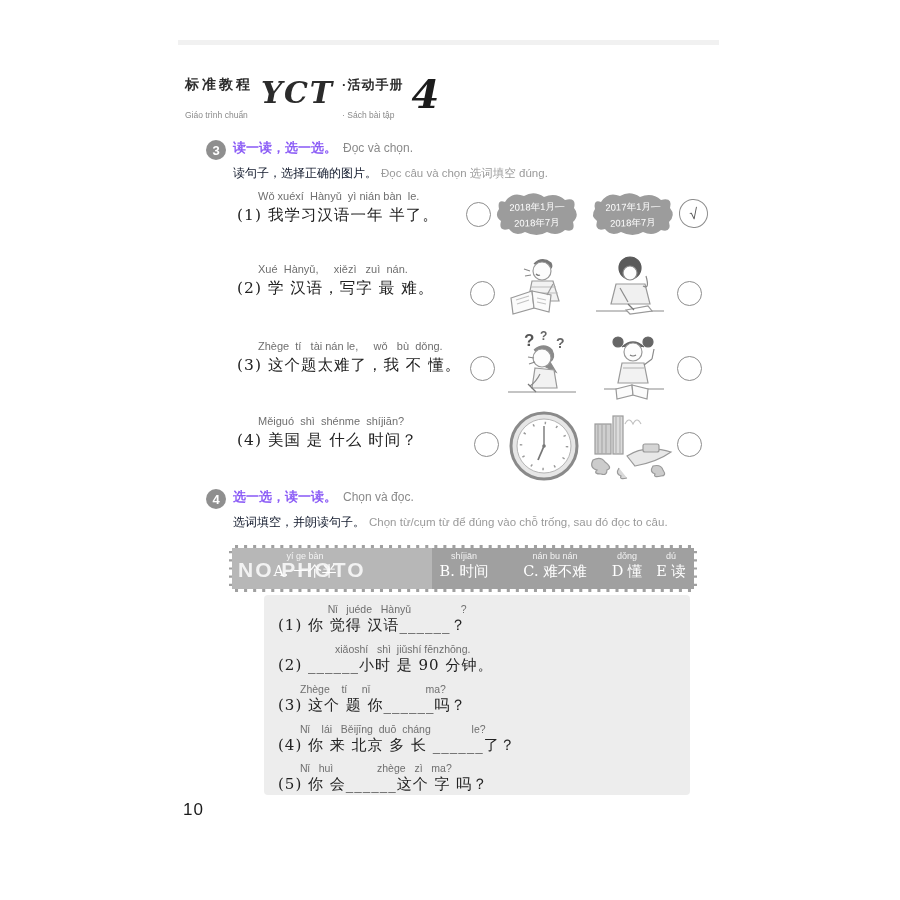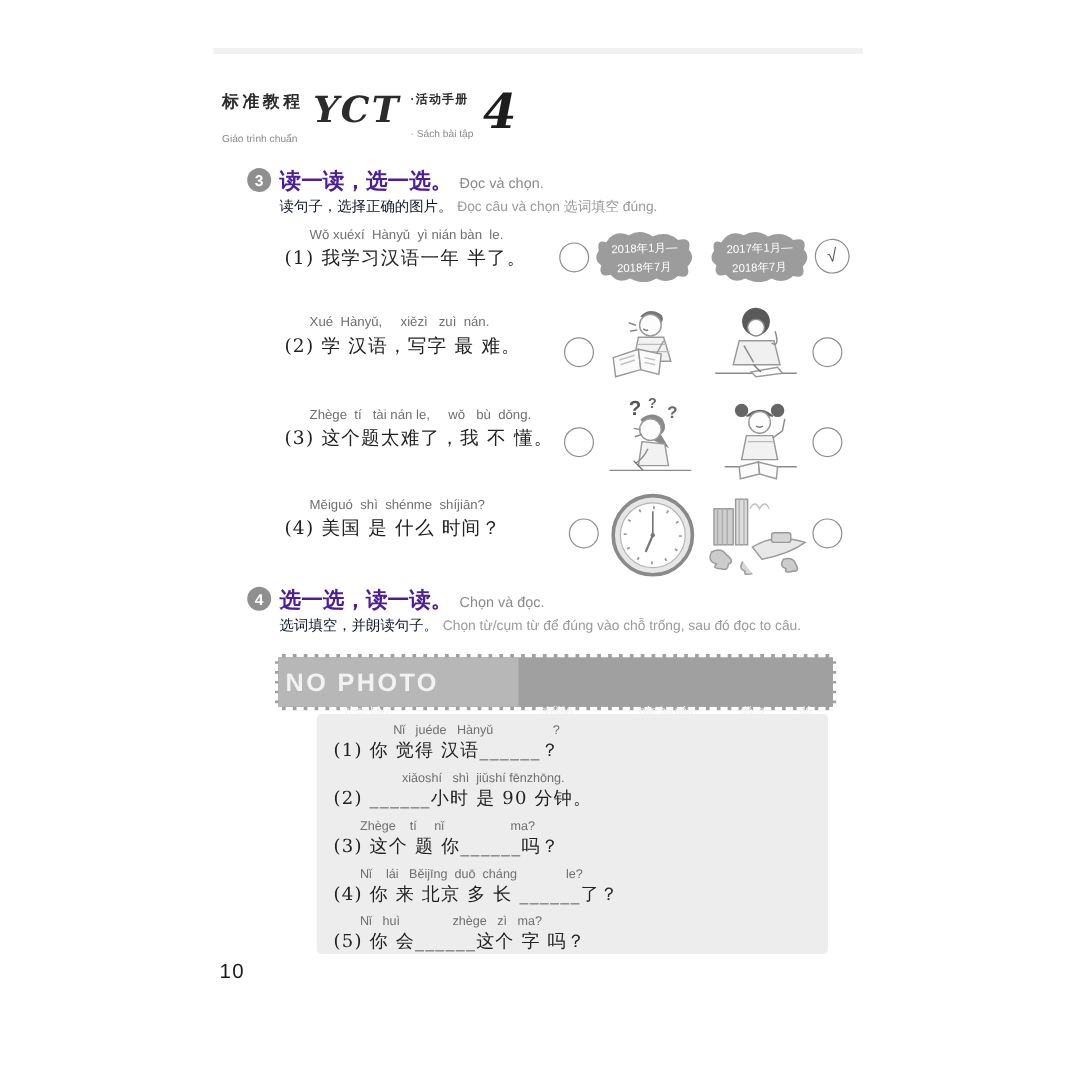--- a/index.html
+++ b/index.html
@@ -13,40 +13,40 @@
   .hdr-cn{font-weight:bold;font-size:14px;letter-spacing:3px;color:#2b2b2b;}
   .hdr-vi{font-size:8.5px;color:#8a8a8a;margin-top:16px;}
   .logo{font-family:"DejaVu Serif",serif;font-style:italic;font-weight:bold;
         font-size:30px;color:#2b2b2b;letter-spacing:2px;line-height:1;margin-top:2px;}
   .vol{font-family:"DejaVu Serif",serif;font-weight:bold;font-style:italic;
        font-size:40px;color:#1c1c1c;line-height:0.9;margin-top:0px;}
 
   
   .ex-num{width:20px;height:20px;border-radius:50%;background:#8f8f8f;color:#fff;
           font-weight:bold;font-size:13px;display:flex;align-items:center;justify-content:center;}
-  .ex-title-cn{font-weight:bold;font-size:18px;color:#4c1d95;}
+  .ex-title-cn{font-weight:bold;font-size:13px;color:#8b5cf6;}
   .ex-title-vi{font-size:12px;color:#8a8a8a;font-weight:normal;margin-left:6px;}
   .ex-instr-cn{font-size:12px;color:#0f172a;}
   .ex-instr-vi{font-size:11.5px;color:#9a9a9a;margin-left:4px;}
 
   
   .pinyin{font-size:11px;color:#6f6f6f;white-space:pre;}
   .hanzi{font-family:"DejaVu Serif",serif;font-size:15.5px;color:#222;white-space:pre;letter-spacing:1px;}
 
   .sel-circle{width:25px;height:25px;border:1.6px solid #8d8d8d;border-radius:50%;background:#fff;box-sizing:border-box;}
   .check-circle{width:29px;height:29px;border:1.6px solid #8d8d8d;border-radius:50%;background:#fff;
                 box-sizing:border-box;display:flex;align-items:center;justify-content:center;
                 font-size:15px;color:#555;transform:rotate(-6deg);}
 
   
   .bank{left:229px;top:545px;width:468px;height:47px;background:#a0a0a0;
         border:3px dashed #fff;box-sizing:border-box;border-radius:3px;}
   .bank-light{position:absolute;left:0;top:0;width:200px;height:41px;background:#b7b7b7;}
   .bank-item{position:absolute;top:3px;text-align:center;color:#fff;}
-  .bank-pinyin{font-size:9px;color:#f3f3f3;margin-top:36px;}
+  .bank-pinyin{font-size:9px;color:#f3f3f3;}
   .bank-hanzi{font-family:"DejaVu Serif",serif;font-size:14.5px;color:#fff;margin-top:1px;white-space:pre;}
   .watermark{position:absolute;left:6px;top:10px;font-weight:bold;font-size:21px;color:#fff;
              opacity:.82;letter-spacing:2px;}
 
   
   .panel{left:264px;top:595px;width:426px;height:200px;background:#ededed;border-radius:4px;}
   .s-block{position:absolute;left:14px;}
   .s-pinyin{font-size:10.5px;color:#6f6f6f;white-space:pre;}
   .s-hanzi{font-family:"DejaVu Serif",serif;font-size:15px;color:#222;white-space:pre;letter-spacing:1px;margin-top:1px;}
 
@@ -60,21 +60,21 @@
 
   <div class="abs top-edge"></div>
 
   <div class="abs hdr">
     <div>
       <div class="hdr-cn">标准教程</div>
       <div class="hdr-vi">Giáo trình chuẩn</div>
     </div>
     <div class="logo">YCT</div>
     <div>
-      <div class="hdr-cn" style="font-size:10px;letter-spacing:1px;">·活动手册</div>
+      <div class="hdr-cn" style="font-size:13px;letter-spacing:1px;">·活动手册</div>
       <div class="hdr-vi">· Sách bài tập</div>
     </div>
     <div class="vol">4</div>
   </div>
 
   <div class="abs ex-num" style="left:206px;top:140px;">3</div>
   <div class="abs" style="left:233px;top:139px;display:flex;align-items:baseline;">
     <span class="ex-title-cn">读一读，选一选。</span>
     <span class="ex-title-vi">Đọc và chọn.</span>
   </div>

